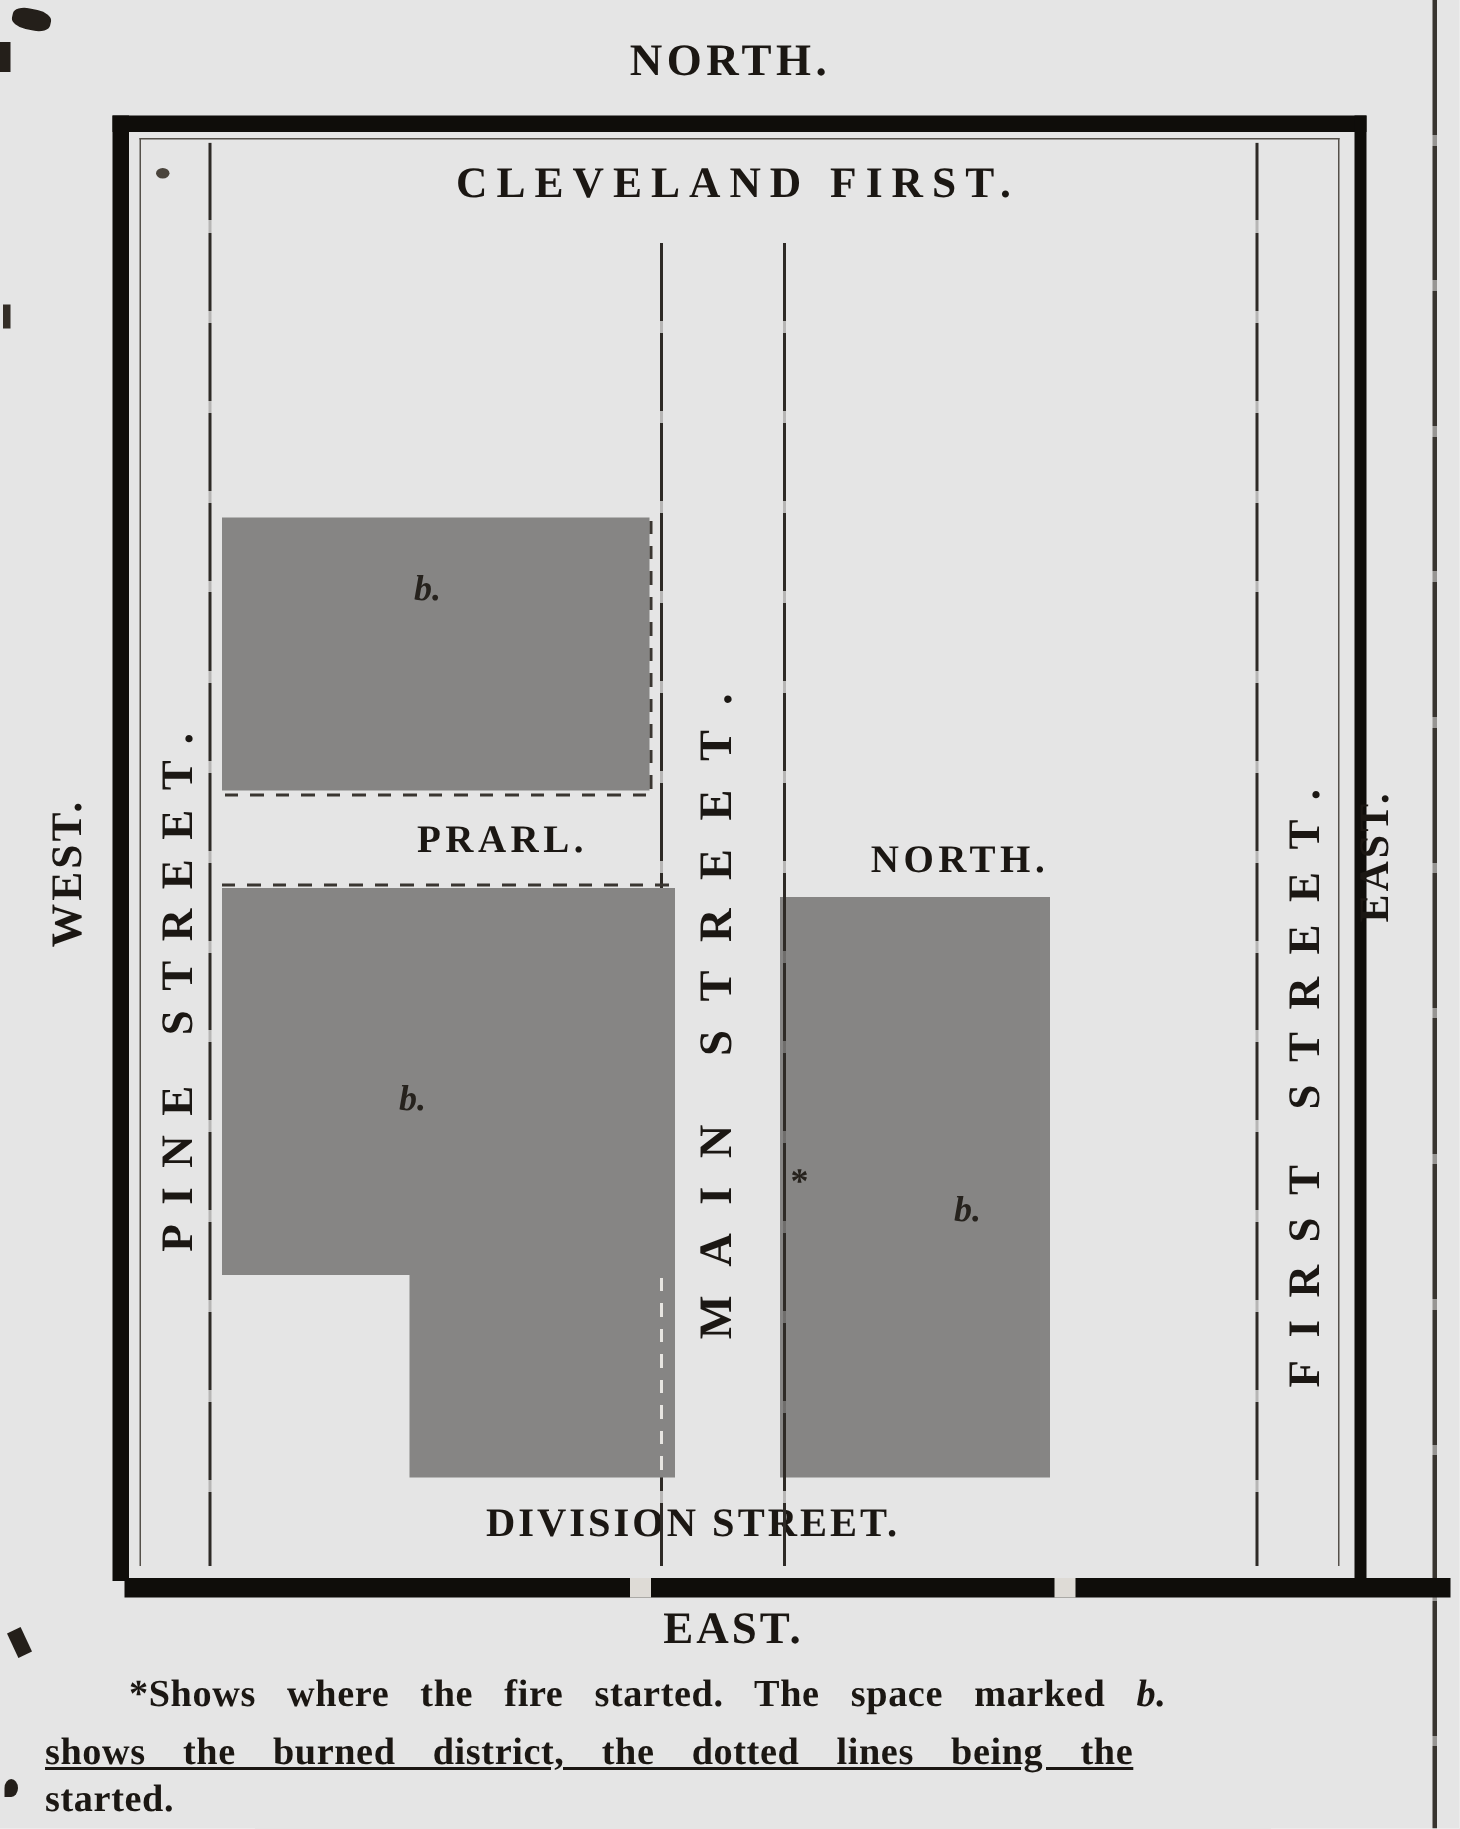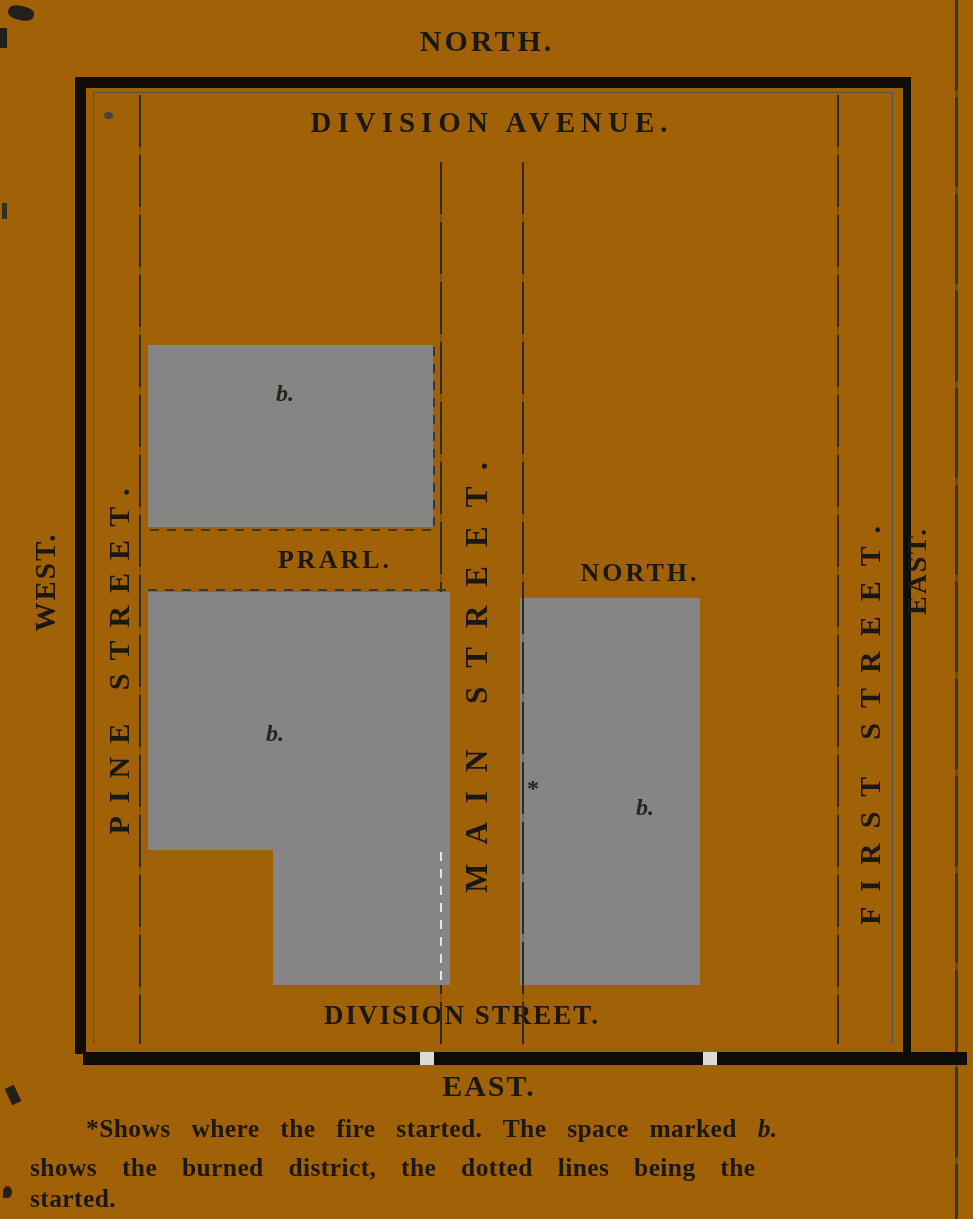--- a/index.html
+++ b/index.html
@@ -1,19 +1,19 @@
 <!DOCTYPE html>
 <html><head>
 <meta charset="utf-8">
 <style>
   html,body{margin:0;padding:0;}
   .sheet{
     position:relative;
     width:973px;height:1219px;
-    background:#a16207;
+    background:#e5e5e5;
     font-family:"Liberation Serif","DejaVu Serif",serif;
     color:#1b1713;
     overflow:hidden;
   }
   
   .frame{
     position:absolute;left:75px;top:77px;width:836px;height:977px;
     box-sizing:border-box;
     border-top:11px solid #0f0d0a;
     border-left:11px solid #0f0d0a;
@@ -97,37 +97,37 @@
   <div class="dash-v" style="left:433px;top:347px;height:180px;z-index:3;"></div>
   <div class="dash-h" style="left:150px;top:529px;width:283px;z-index:3;"></div>
   <div class="dash-h" style="left:148px;top:589px;width:300px;z-index:3;"></div>
   <div class="dash-v-white" style="left:440px;top:852px;height:131px;z-index:3;"></div>
 
   <div class="marker" style="left:276px;top:380px;">b.</div>
   <div class="marker" style="left:266px;top:720px;">b.</div>
   <div class="marker" style="left:636px;top:794px;">b.</div>
   <div class="marker" style="left:527px;top:775px;font-style:normal;">*</div>
 
-  <div class="lbl" style="left:162px;top:106px;width:660px;font-size:29px;letter-spacing:6px;">DIVISION AVENUE.</div>
+  <div class="lbl" style="left:162px;top:106px;width:660px;font-size:29px;letter-spacing:6px;">CLEVELAND FIRST.</div>
   <div class="lbl" style="left:235px;top:545px;width:200px;font-size:26px;letter-spacing:3px;">PRARL.</div>
   <div class="lbl" style="left:540px;top:558px;width:200px;font-size:26px;letter-spacing:3px;">NORTH.</div>
   <div class="lbl" style="left:262px;top:1000px;width:400px;font-size:27px;letter-spacing:2px;">DIVISION STREET.</div>
   <div class="lbl" style="left:389px;top:1069px;width:200px;font-size:30px;letter-spacing:2px;">EAST.</div>
 
   <div class="vlabel" style="left:-131px;top:637px;width:500px;font-size:30px;letter-spacing:13px;">PINE STREET.</div>
   <div class="vlabel" style="left:197px;top:650px;width:560px;font-size:31px;letter-spacing:19px;">MAIN STREET.</div>
   <div class="vlabel" style="left:580px;top:700px;width:580px;font-size:30px;letter-spacing:15px;">FIRST STREET.</div>
   <div class="vlabel" style="left:-25px;top:564px;width:140px;font-size:29px;letter-spacing:2px;">WEST.</div>
   <div class="vlabel" style="left:852px;top:553px;width:130px;font-size:28px;letter-spacing:2px;z-index:10;">EAST.</div>
 
   <div class="caption-line" style="left:86px;top:1114px;word-spacing:14px;">
     <span>*Shows where the fire started.  The space marked</span>
     <span style="font-style:italic;">b.</span>
   </div>
-  <div class="caption-line" style="left:30px;top:1153px;word-spacing:18px;">shows the burned district, the dotted lines being the</div>
+  <div class="caption-line" style="left:30px;top:1153px;word-spacing:18px;text-decoration:underline;">shows the burned district, the dotted lines being the</div>
   <div class="caption-line" style="left:30px;top:1184px;">started.</div>
 
   <div class="speck" style="left:8px;top:6px;width:26px;height:14px;border-radius:40%;transform:rotate(12deg);"></div>
   <div class="speck" style="left:0;top:28px;width:7px;height:20px;"></div>
   <div class="speck" style="left:2px;top:203px;width:5px;height:16px;background:#332d26;"></div>
   <div class="speck" style="left:104px;top:112px;width:9px;height:7px;border-radius:50%;background:#4a443c;"></div>
   <div class="speck" style="left:8px;top:1086px;width:10px;height:18px;transform:rotate(-25deg);"></div>
   <div class="speck" style="left:3px;top:1186px;width:9px;height:12px;border-radius:50% 50% 50% 0;"></div>
 
 </div>

